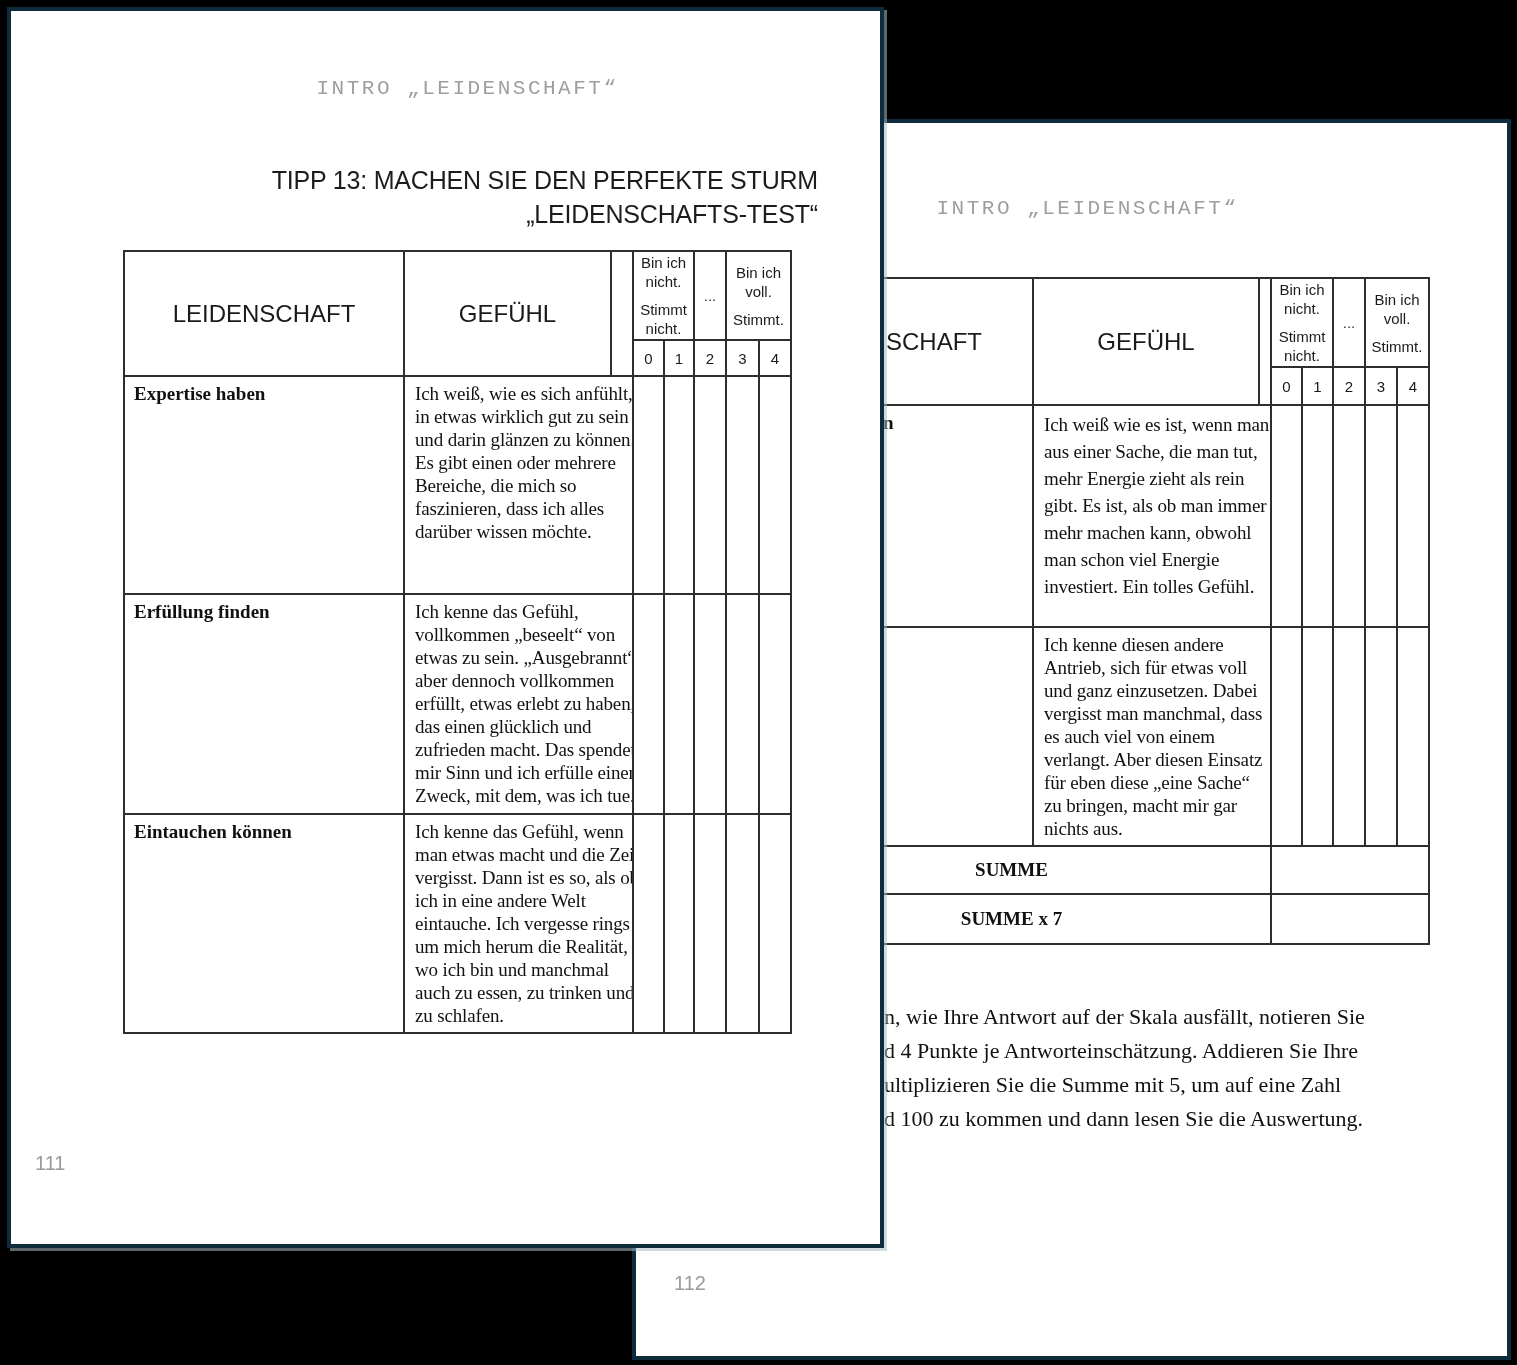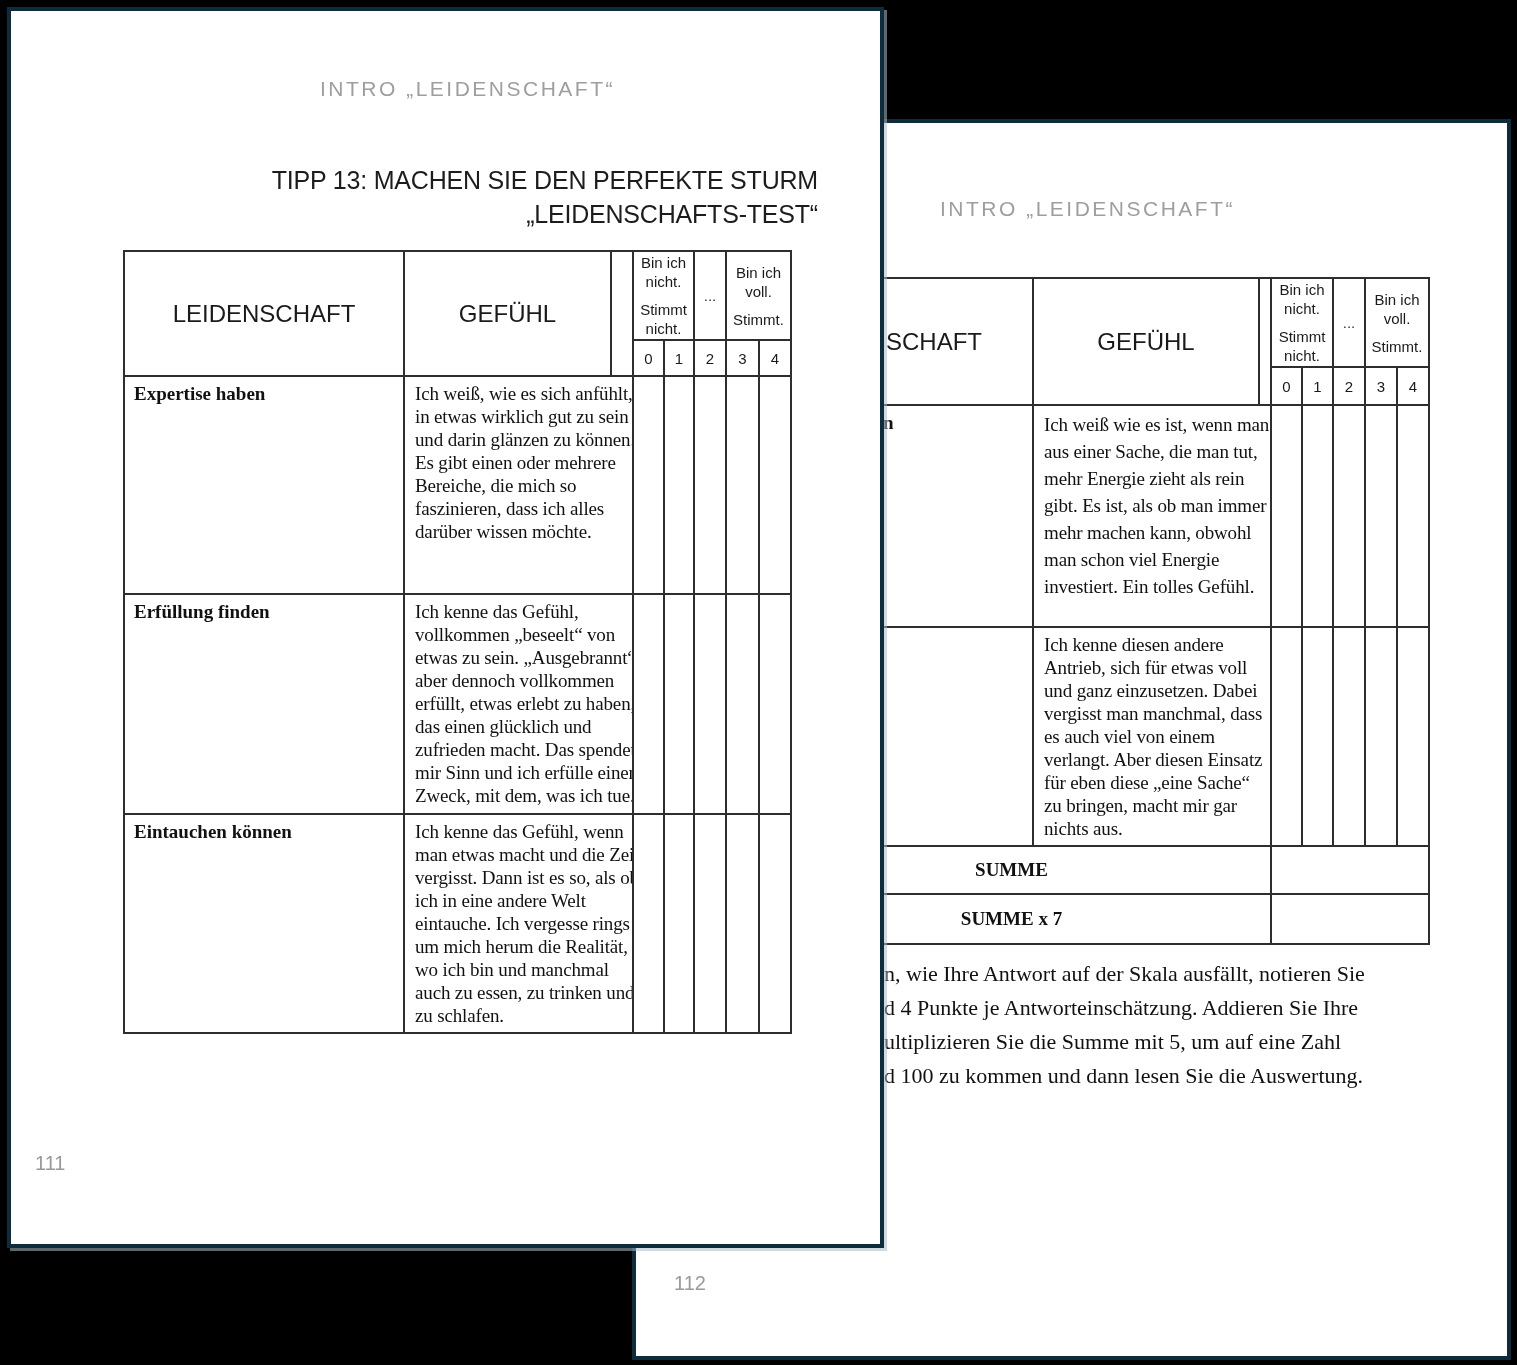--- a/index.html
+++ b/index.html
@@ -24,20 +24,21 @@
   }
   #page-right{
     left:632px;top:119px;width:879px;height:1241px;
     z-index:1;
   }
   .running-header{
     position:absolute;top:66px;left:0;width:869px;
     text-align:center;
     font-size:21px;letter-spacing:2.5px;
     color:#9e9e9e;
+    font-family:Liberation Mono, monospace;
   }
   #page-left .running-header{padding-left:44px;box-sizing:border-box;}
   #page-right .running-header{top:74px;width:871px;padding-left:32px;box-sizing:border-box;}
   .doc-title{
     position:absolute;top:152px;left:0;width:869px;
     box-sizing:border-box;padding-right:62px;
     text-align:right;
     font-size:25px;letter-spacing:-0.2px;
     color:#1c1c1c;line-height:34px;
   }
@@ -88,21 +89,21 @@
     white-space:pre;
   }
   #table-right .row-feel-1 .text-cell{line-height:27px;}
   .sum-label{
     text-align:center;vertical-align:middle;
     font-family:"Liberation Serif",serif;
     font-weight:bold;font-size:19px;color:#111;
   }
   .rating-cell{background:#fff;}
   .closing-paragraph{
-    position:absolute;left:248px;top:834px;width:545px;
+    position:absolute;left:248px;top:877px;width:545px;
   }
   .closing-paragraph .frag-line{
     font-family:"Liberation Serif",serif;
     font-size:22px;line-height:34px;color:#111;
     white-space:nowrap;
   }
   .page-number{
     position:absolute;left:0;width:869px;
     box-sizing:border-box;
     font-size:20px;color:#9a9a9a;

